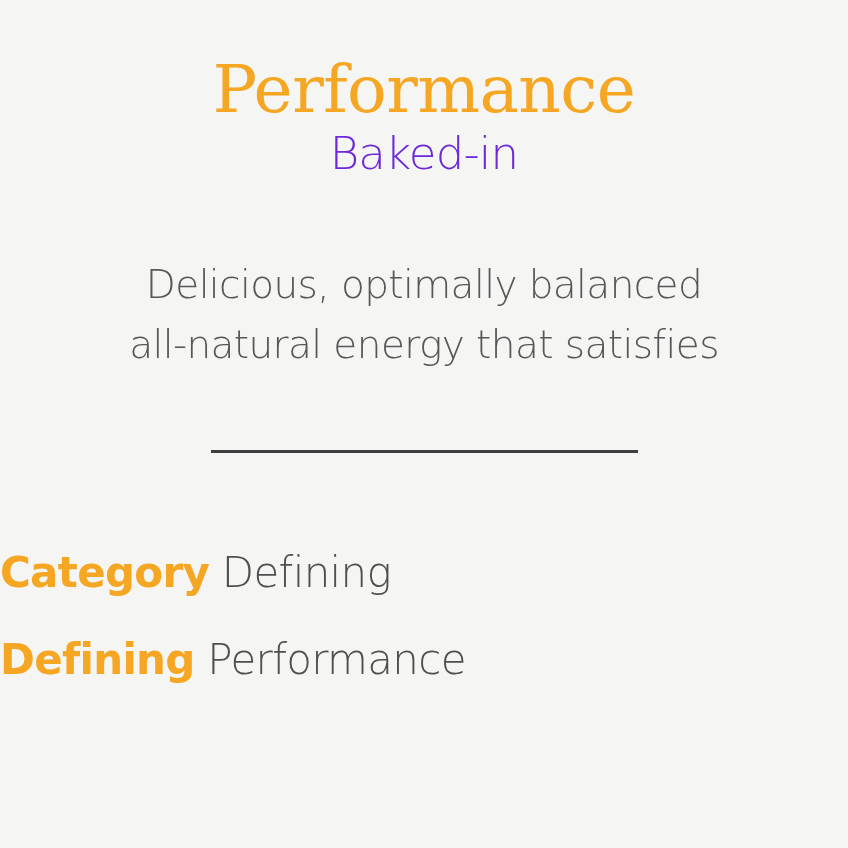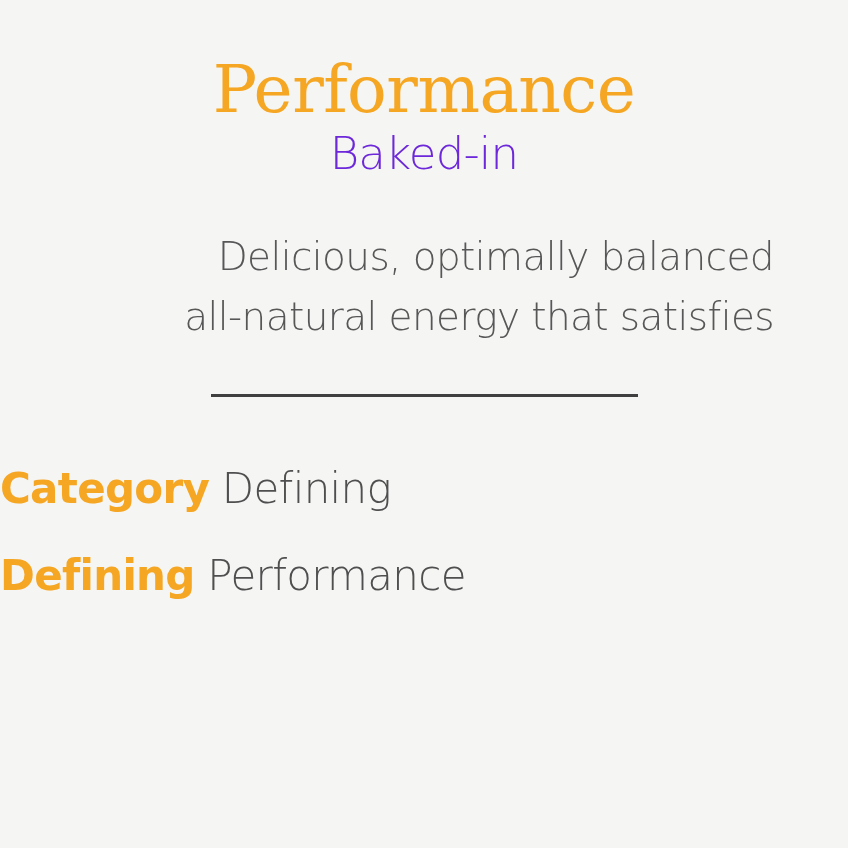--- a/index.html
+++ b/index.html
@@ -17,20 +17,21 @@
 
   #card {
     position: relative;
     width: 848px;
     height: 848px;
     background: #f5f5f4;
     box-sizing: border-box;
     display: flex;
     flex-direction: column;
     align-items: center;
+    gap: 28px;
   }
 
   
   .headline-block {
     margin-top: 52px;
     text-align: center;
     width: 100%;
   }
 
   .headline-accent {
@@ -50,21 +51,21 @@
     font-size: 45px;
     line-height: 1.2;
     color: #6d28d9;
     letter-spacing: -0.8px;
   }
 
   
   .body-block {
     margin-top: 46px;
     width: 700px;
-    text-align: right;
+    text-align: center;
   }
 
   .body-line {
     display: block;
     font-family: "DejaVu Sans", sans-serif;
     font-weight: 300;
     font-size: 39px;
     line-height: 1.52;
     color: #575757;
     letter-spacing: -0.6px;

